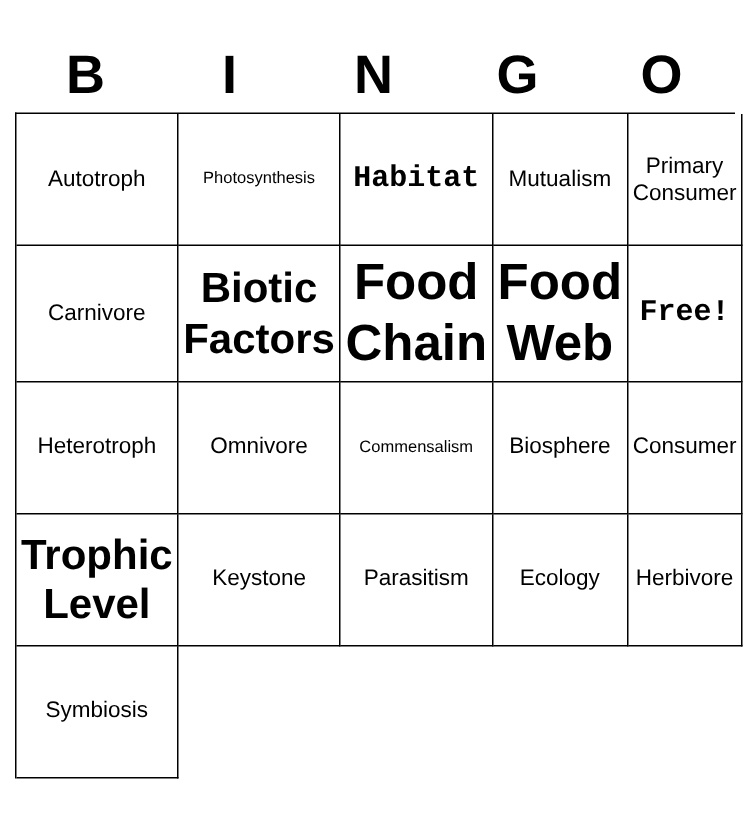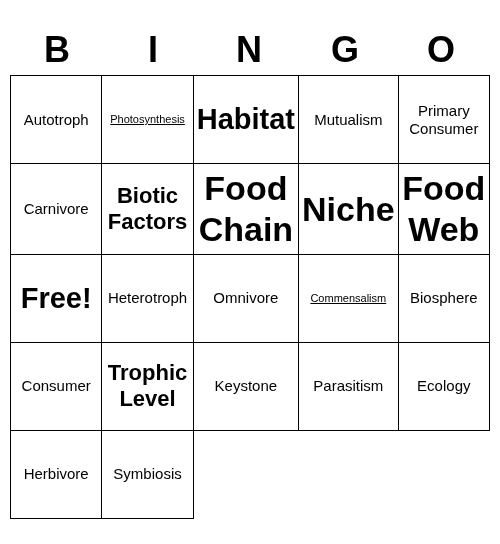--- a/index.html
+++ b/index.html
@@ -45,32 +45,32 @@
       align-items: center;
       justify-content: center;
       text-align: center;
       padding: 4px 3px;
     }
     .cell-text {
       line-height: 1.2;
     }
     .size-small {
       font-size: 11px;
-      text-decoration: underline;
     }
     .size-medium {
       font-size: 15px;
     }
     .size-large {
-      font-size: 22px;
+      font-size: 28px;
       font-weight: bold;
     }
     .size-xlarge {
-      font-size: 29px;
+      font-size: 20px;
       font-weight: bold;
+      font-family: Liberation Mono, monospace;
     }
     .size-xxlarge {
       font-size: 34px;
       font-weight: bold;
     }
   </style>
 </head>
 <body>
 
 <div class="bingo-card">
@@ -98,23 +98,20 @@
         <span class="cell-text size-medium">Primary Consumer</span>
       </div>
       <div class="bingo-cell">
         <span class="cell-text size-medium">Carnivore</span>
       </div>
       <div class="bingo-cell">
         <span class="cell-text size-large">Biotic Factors</span>
       </div>
       <div class="bingo-cell">
         <span class="cell-text size-xxlarge">Food Chain</span>
-      </div>
-      <div class="bingo-cell">
-        <span class="cell-text size-xxlarge">Niche</span>
       </div>
       <div class="bingo-cell">
         <span class="cell-text size-xxlarge">Food Web</span>
       </div>
       <div class="bingo-cell">
         <span class="cell-text size-xlarge">Free!</span>
       </div>
       <div class="bingo-cell">
         <span class="cell-text size-medium">Heterotroph</span>
       </div>

